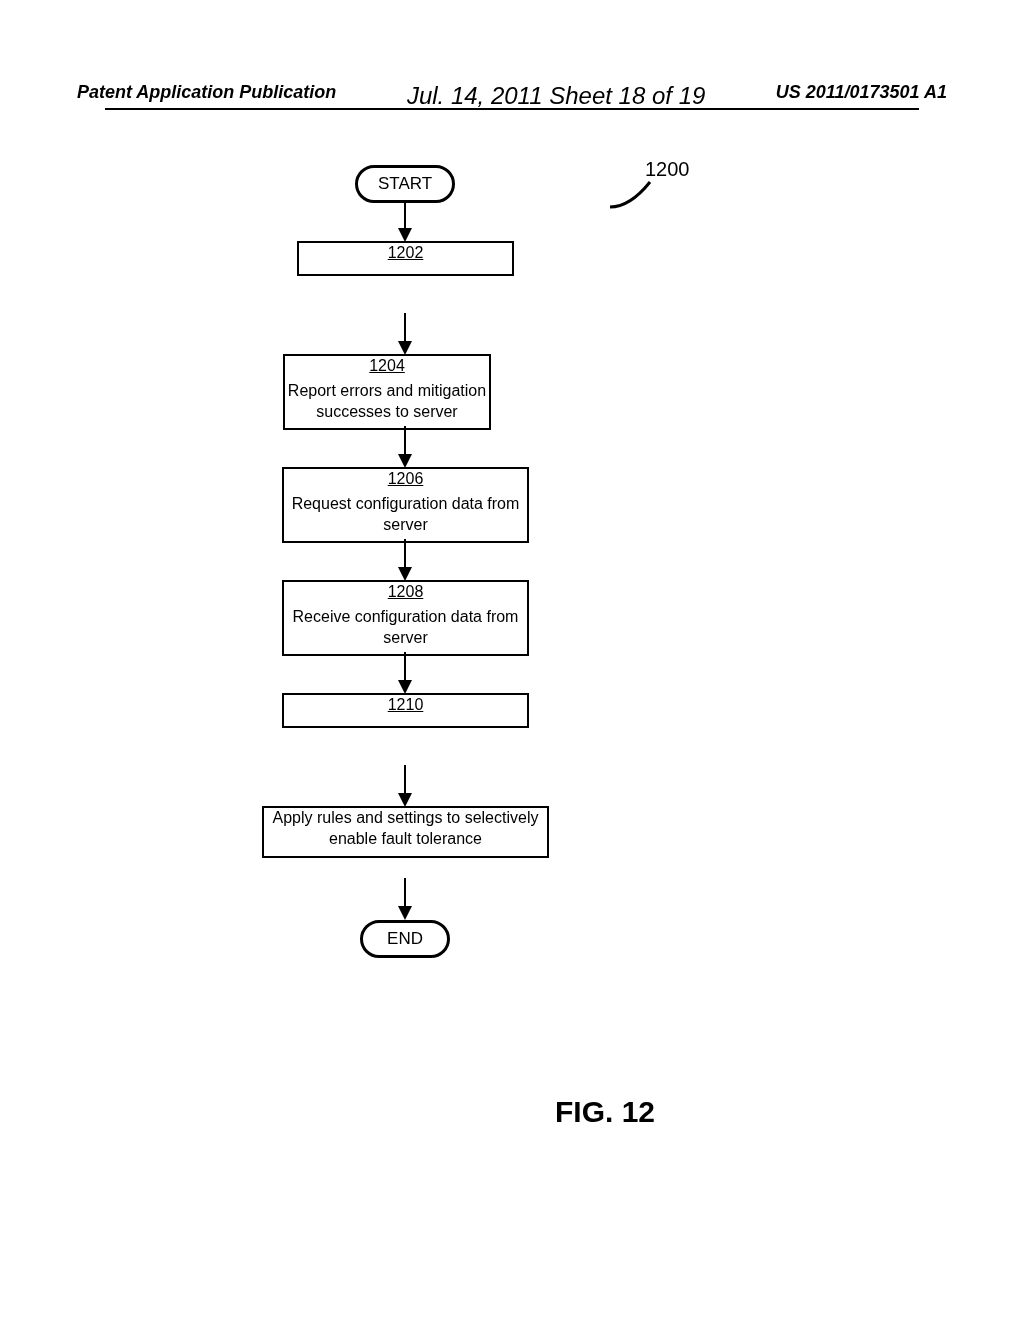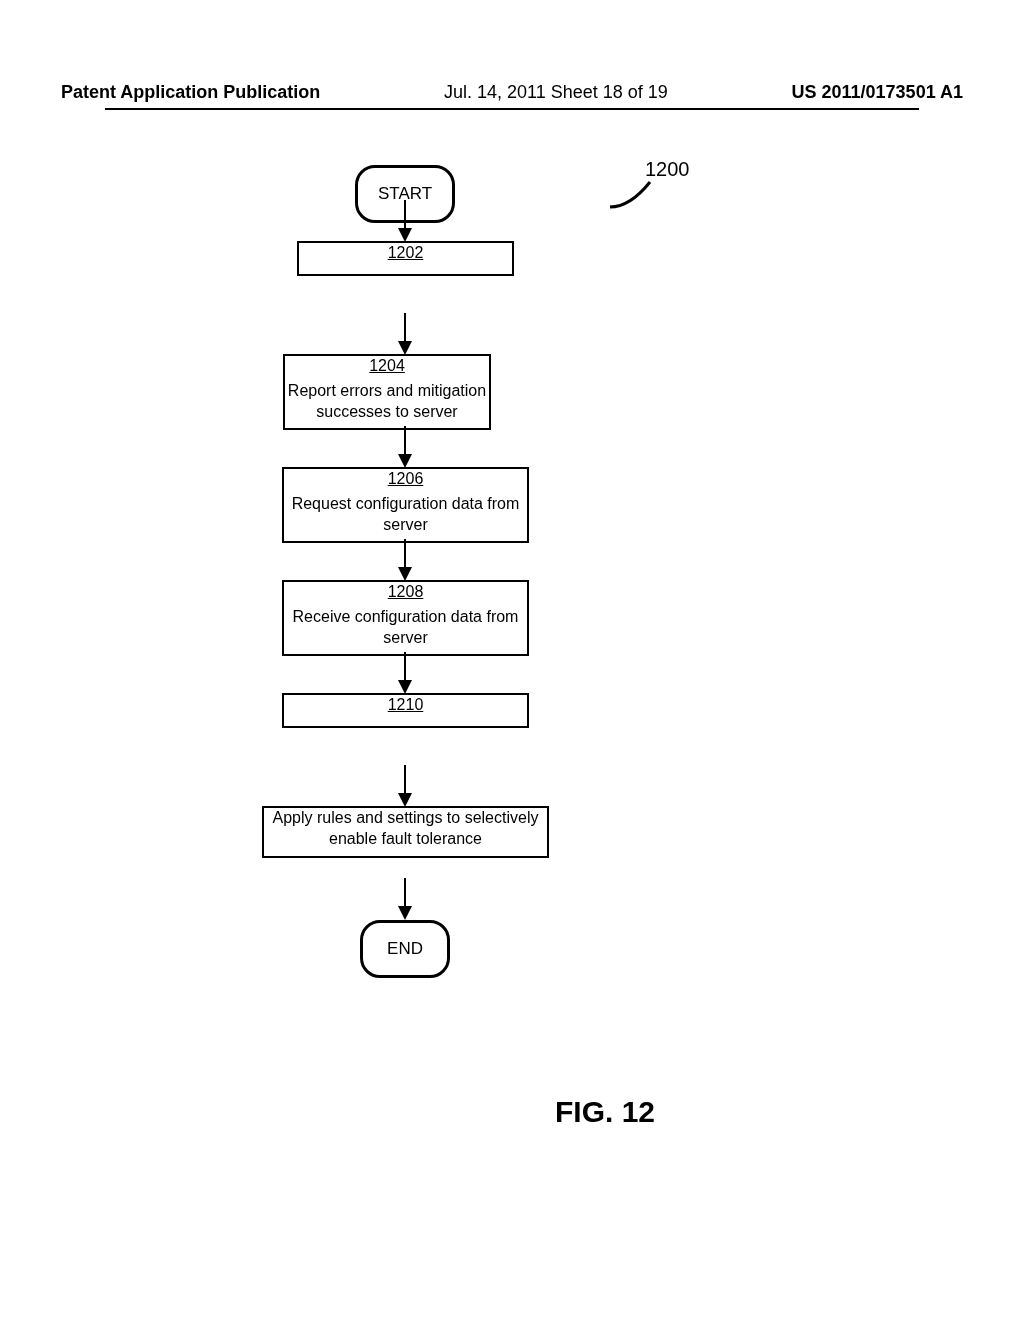--- a/index.html
+++ b/index.html
@@ -10,28 +10,29 @@
       font-family: Arial, Helvetica, sans-serif;
       position: relative;
     }
     .header {
       position: absolute;
       top: 82px;
       left: 0;
       width: 1024px;
       display: flex;
       justify-content: space-between;
-      padding: 0 61px;
+      padding: 0 77px;
+      font-style: italic;
     }
     .header-left {
       font-weight: bold;
       font-size: 18px;
     }
     .header-center {
-      font-size: 18px;
+      font-size: 24px;
     }
     .header-right {
       font-weight: bold;
       font-size: 18px;
     }
     .header-rule {
       position: absolute;
       top: 108px;
       left: 105px;
       width: 814px;
@@ -56,21 +57,21 @@
       text-decoration: underline;
       display: block;
       margin-bottom: 4px;
     }
     .terminal {
       position: absolute;
       border: 3px solid black;
       border-radius: 20px;
       text-align: center;
       font-size: 17px;
-      padding: 16px 20px;
+      padding: 6px 20px;
       background: white;
     }
     .arrow-svg {
       position: absolute;
     }
     .ref-label {
       position: absolute;
       font-size: 20px;
     }
     .figure-label {

